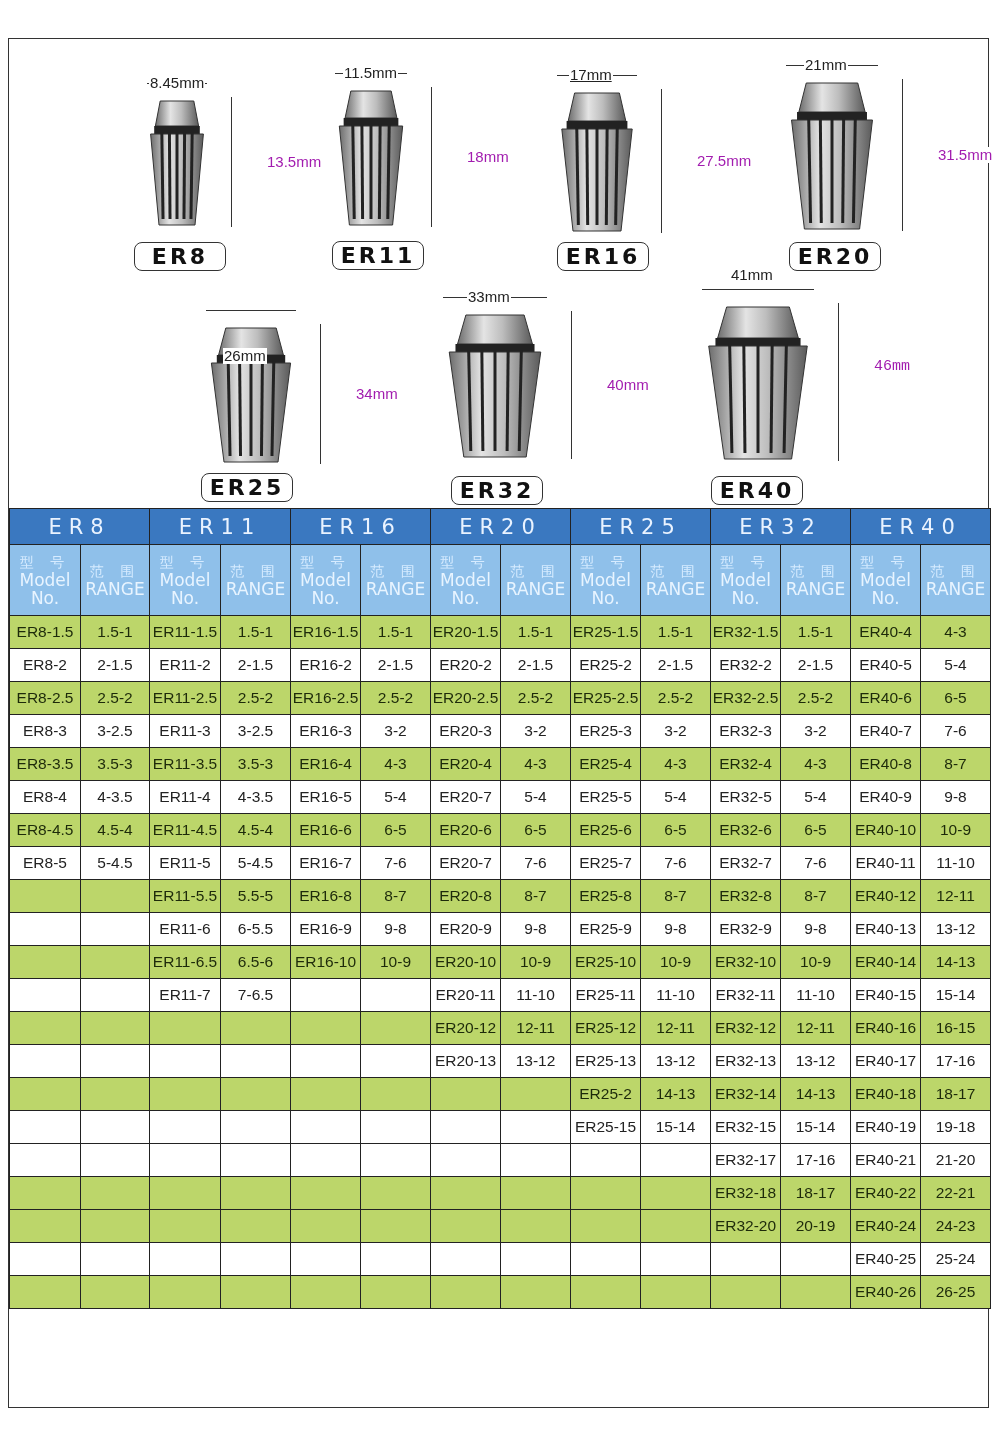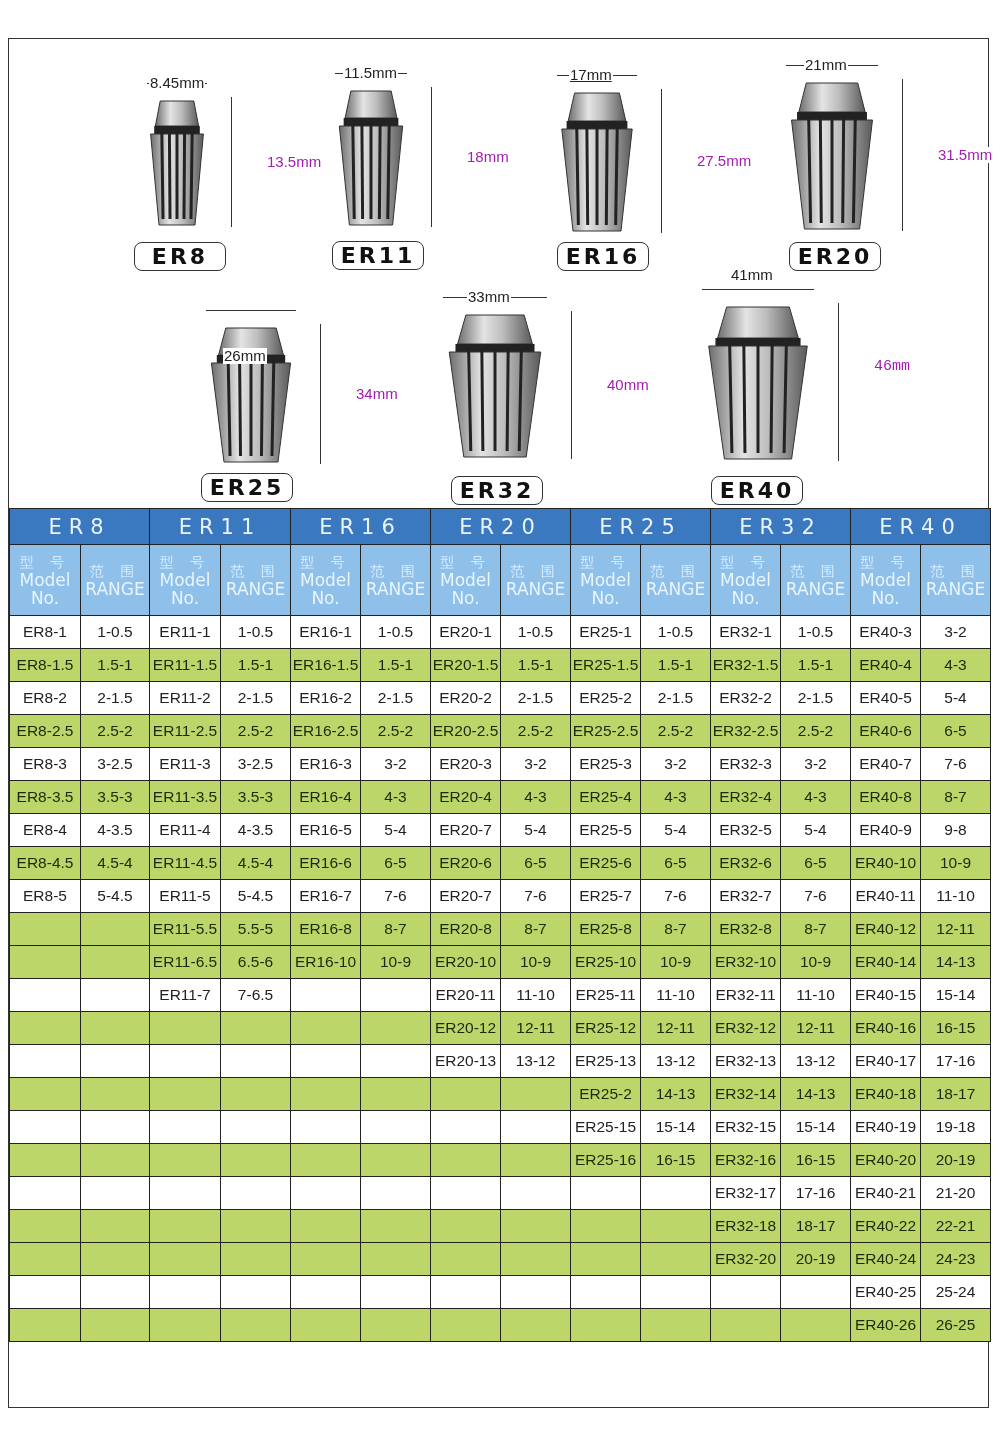--- a/index.html
+++ b/index.html
@@ -302,36 +302,20 @@
             <span class="en">Model</span>
             <span class="en">No.</span>
           </th>
           <th class="sub">
             <span class="cn">范 围</span>
             <span class="en">RANGE</span>
           </th>
         </tr>
     </thead>
     <tbody id="table-body">
-        <tr class="odd">
-          <td class="cell">ER8-1</td>
-          <td class="cell">1-0.5</td>
-          <td class="cell">ER11-1</td>
-          <td class="cell">1-0.5</td>
-          <td class="cell">ER16-1</td>
-          <td class="cell">1-0.5</td>
-          <td class="cell">ER20-1</td>
-          <td class="cell">1-0.5</td>
-          <td class="cell">ER25-1</td>
-          <td class="cell">1-0.5</td>
-          <td class="cell">ER32-1</td>
-          <td class="cell">1-0.5</td>
-          <td class="cell">ER40-3</td>
-          <td class="cell">3-2</td>
-        </tr>
         <tr class="even">
           <td class="cell">ER8-1.5</td>
           <td class="cell">1.5-1</td>
           <td class="cell">ER11-1.5</td>
           <td class="cell">1.5-1</td>
           <td class="cell">ER16-1.5</td>
           <td class="cell">1.5-1</td>
           <td class="cell">ER20-1.5</td>
           <td class="cell">1.5-1</td>
           <td class="cell">ER25-1.5</td>
@@ -462,20 +446,36 @@
           <td class="cell">8-7</td>
           <td class="cell">ER20-8</td>
           <td class="cell">8-7</td>
           <td class="cell">ER25-8</td>
           <td class="cell">8-7</td>
           <td class="cell">ER32-8</td>
           <td class="cell">8-7</td>
           <td class="cell">ER40-12</td>
           <td class="cell">12-11</td>
         </tr>
+        <tr class="odd">
+          <td class="cell"></td>
+          <td class="cell"></td>
+          <td class="cell">ER11-6</td>
+          <td class="cell">6-5.5</td>
+          <td class="cell">ER16-9</td>
+          <td class="cell">9-8</td>
+          <td class="cell">ER20-9</td>
+          <td class="cell">9-8</td>
+          <td class="cell">ER25-9</td>
+          <td class="cell">9-8</td>
+          <td class="cell">ER32-9</td>
+          <td class="cell">9-8</td>
+          <td class="cell">ER40-13</td>
+          <td class="cell">13-12</td>
+        </tr>
         <tr class="even">
           <td class="cell"></td>
           <td class="cell"></td>
           <td class="cell">ER11-6.5</td>
           <td class="cell">6.5-6</td>
           <td class="cell">ER16-10</td>
           <td class="cell">10-9</td>
           <td class="cell">ER20-10</td>
           <td class="cell">10-9</td>
           <td class="cell">ER25-10</td>
@@ -558,36 +558,20 @@
           <td class="cell"></td>
           <td class="cell"></td>
           <td class="cell"></td>
           <td class="cell">ER25-15</td>
           <td class="cell">15-14</td>
           <td class="cell">ER32-15</td>
           <td class="cell">15-14</td>
           <td class="cell">ER40-19</td>
           <td class="cell">19-18</td>
         </tr>
-        <tr class="even">
-          <td class="cell"></td>
-          <td class="cell"></td>
-          <td class="cell"></td>
-          <td class="cell"></td>
-          <td class="cell"></td>
-          <td class="cell"></td>
-          <td class="cell"></td>
-          <td class="cell"></td>
-          <td class="cell">ER25-16</td>
-          <td class="cell">16-15</td>
-          <td class="cell">ER32-16</td>
-          <td class="cell">16-15</td>
-          <td class="cell">ER40-20</td>
-          <td class="cell">20-19</td>
-        </tr>
         <tr class="odd">
           <td class="cell"></td>
           <td class="cell"></td>
           <td class="cell"></td>
           <td class="cell"></td>
           <td class="cell"></td>
           <td class="cell"></td>
           <td class="cell"></td>
           <td class="cell"></td>
           <td class="cell"></td>

